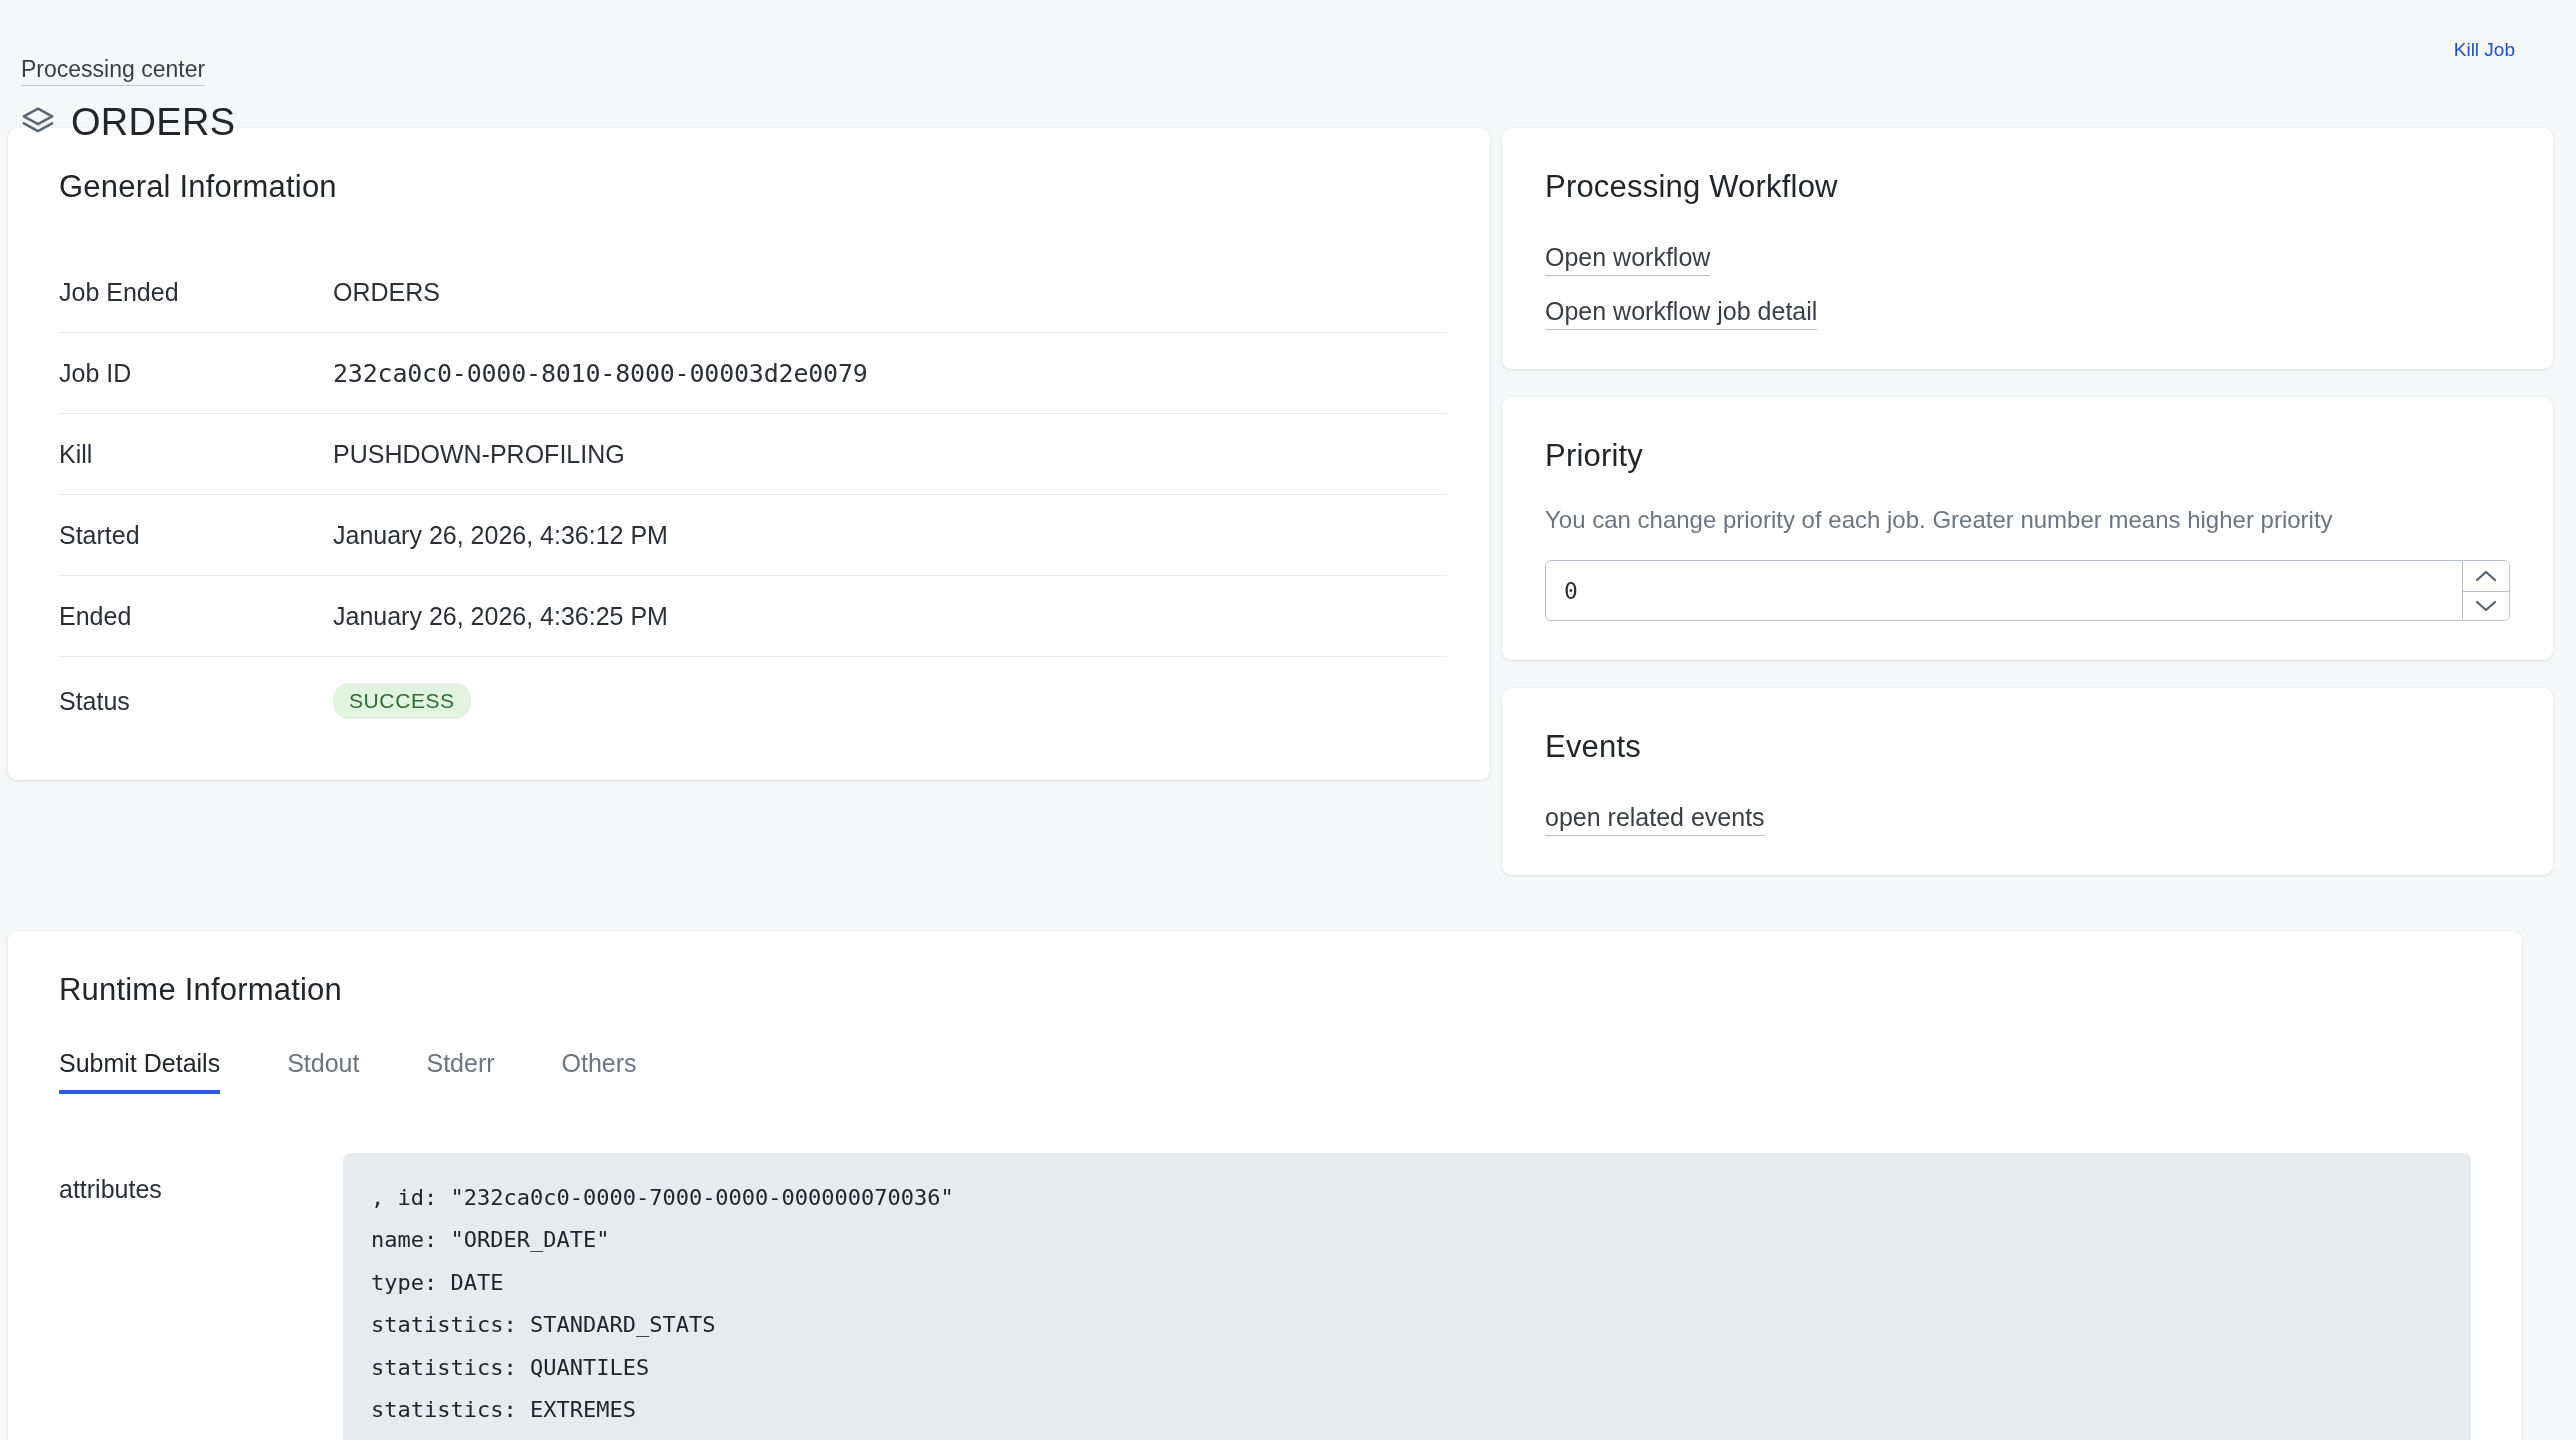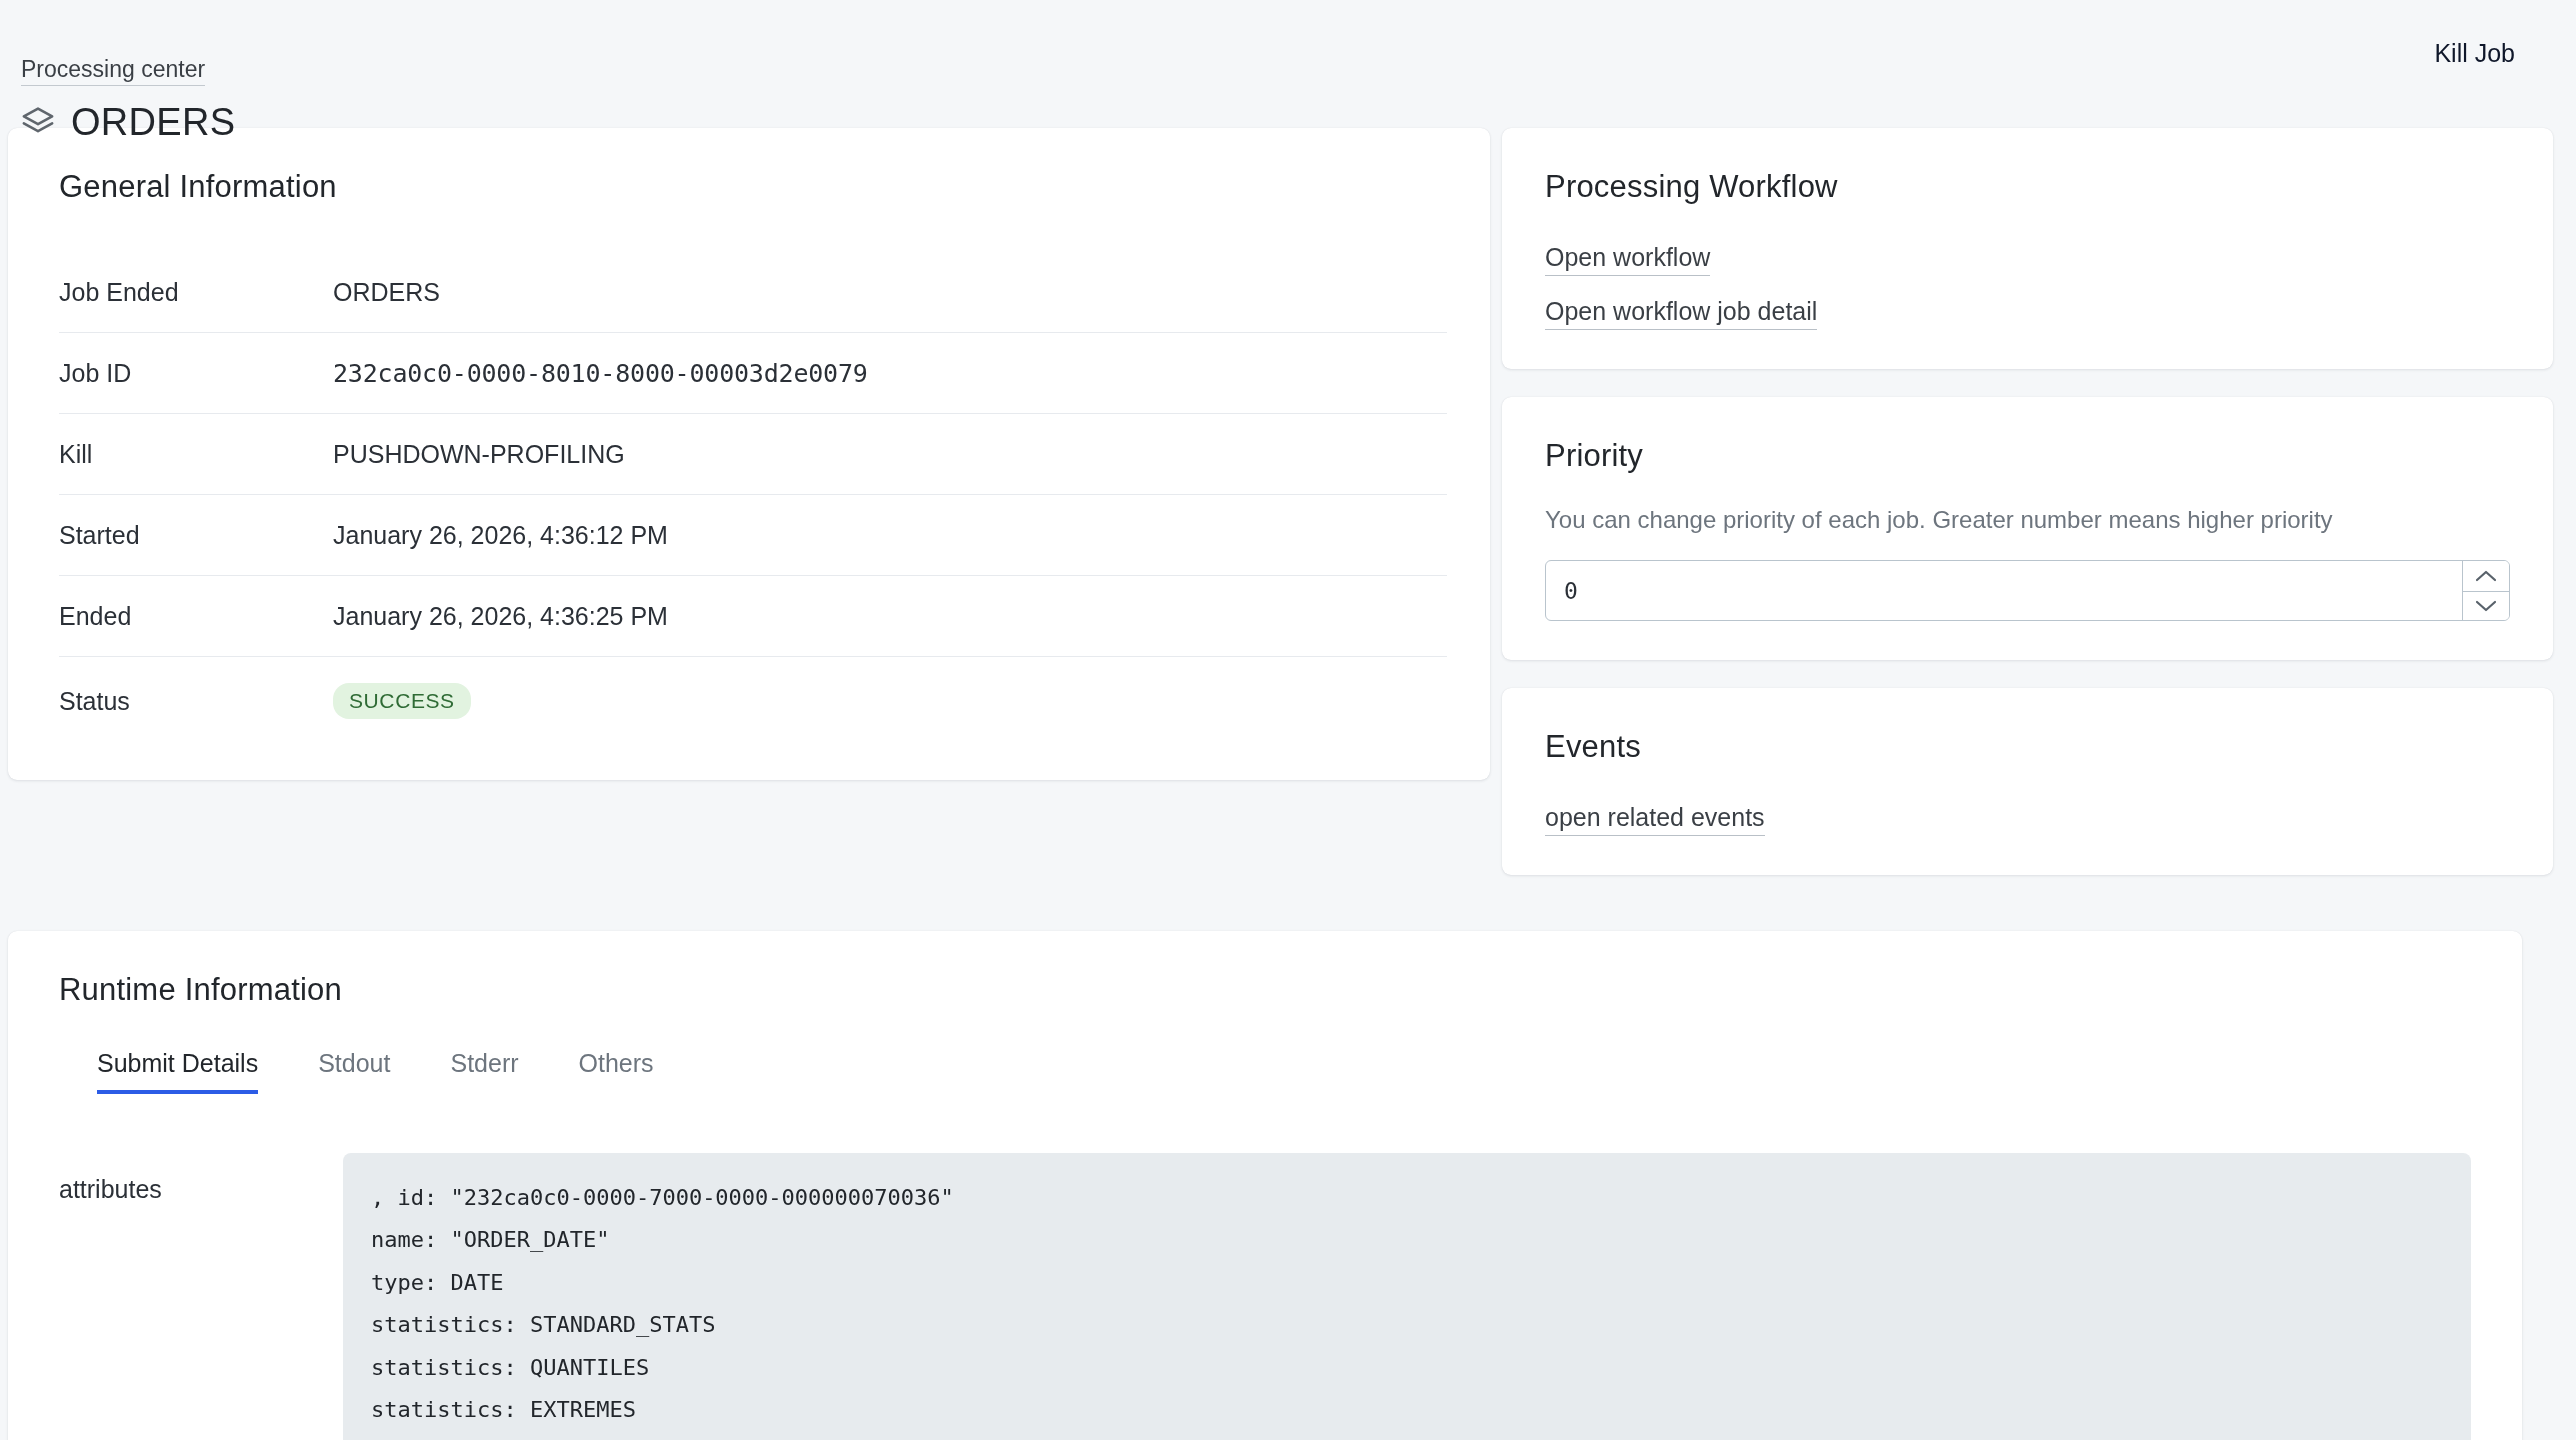--- a/index.html
+++ b/index.html
@@ -49,22 +49,22 @@
     font-size: 38px;
     font-weight: 400;
     color: #22262b;
     letter-spacing: 0.3px;
     line-height: 1;
   }
   .kill-job {
     position: absolute;
     right: 61px;
     top: 39px;
-    font-size: 25px;
-    color: #0f172a;
+    font-size: 19px;
+    color: #1d4ed8;
     cursor: default;
     user-select: none;
   }
 
   
   .columns {
     display: flex;
     gap: 12px;
     padding: 0 54px 0 8px;
     align-items: flex-start;
@@ -176,21 +176,21 @@
   .stepper svg { width: 24px; height: 14px; display: block; }
 
   
   .runtime-card {
     margin: 28px 54px 0 8px;
     padding: 41px 0 0 51px;
     min-height: 415px;
   }
   .runtime-card .card-title { margin-bottom: 41px; }
 
-  .tabs { display: flex; gap: 9px; margin-bottom: 59px; margin-left: 38px; }
+  .tabs { display: flex; gap: 16px; margin-bottom: 59px; }
   .tab {
     font-size: 25px;
     color: #6d757e;
     padding: 0 0 12px 0;
     margin-right: 51px;
     cursor: pointer;
     border-bottom: 4px solid transparent;
     user-select: none;
     background: none;
     border-left: none; border-right: none; border-top: none;

